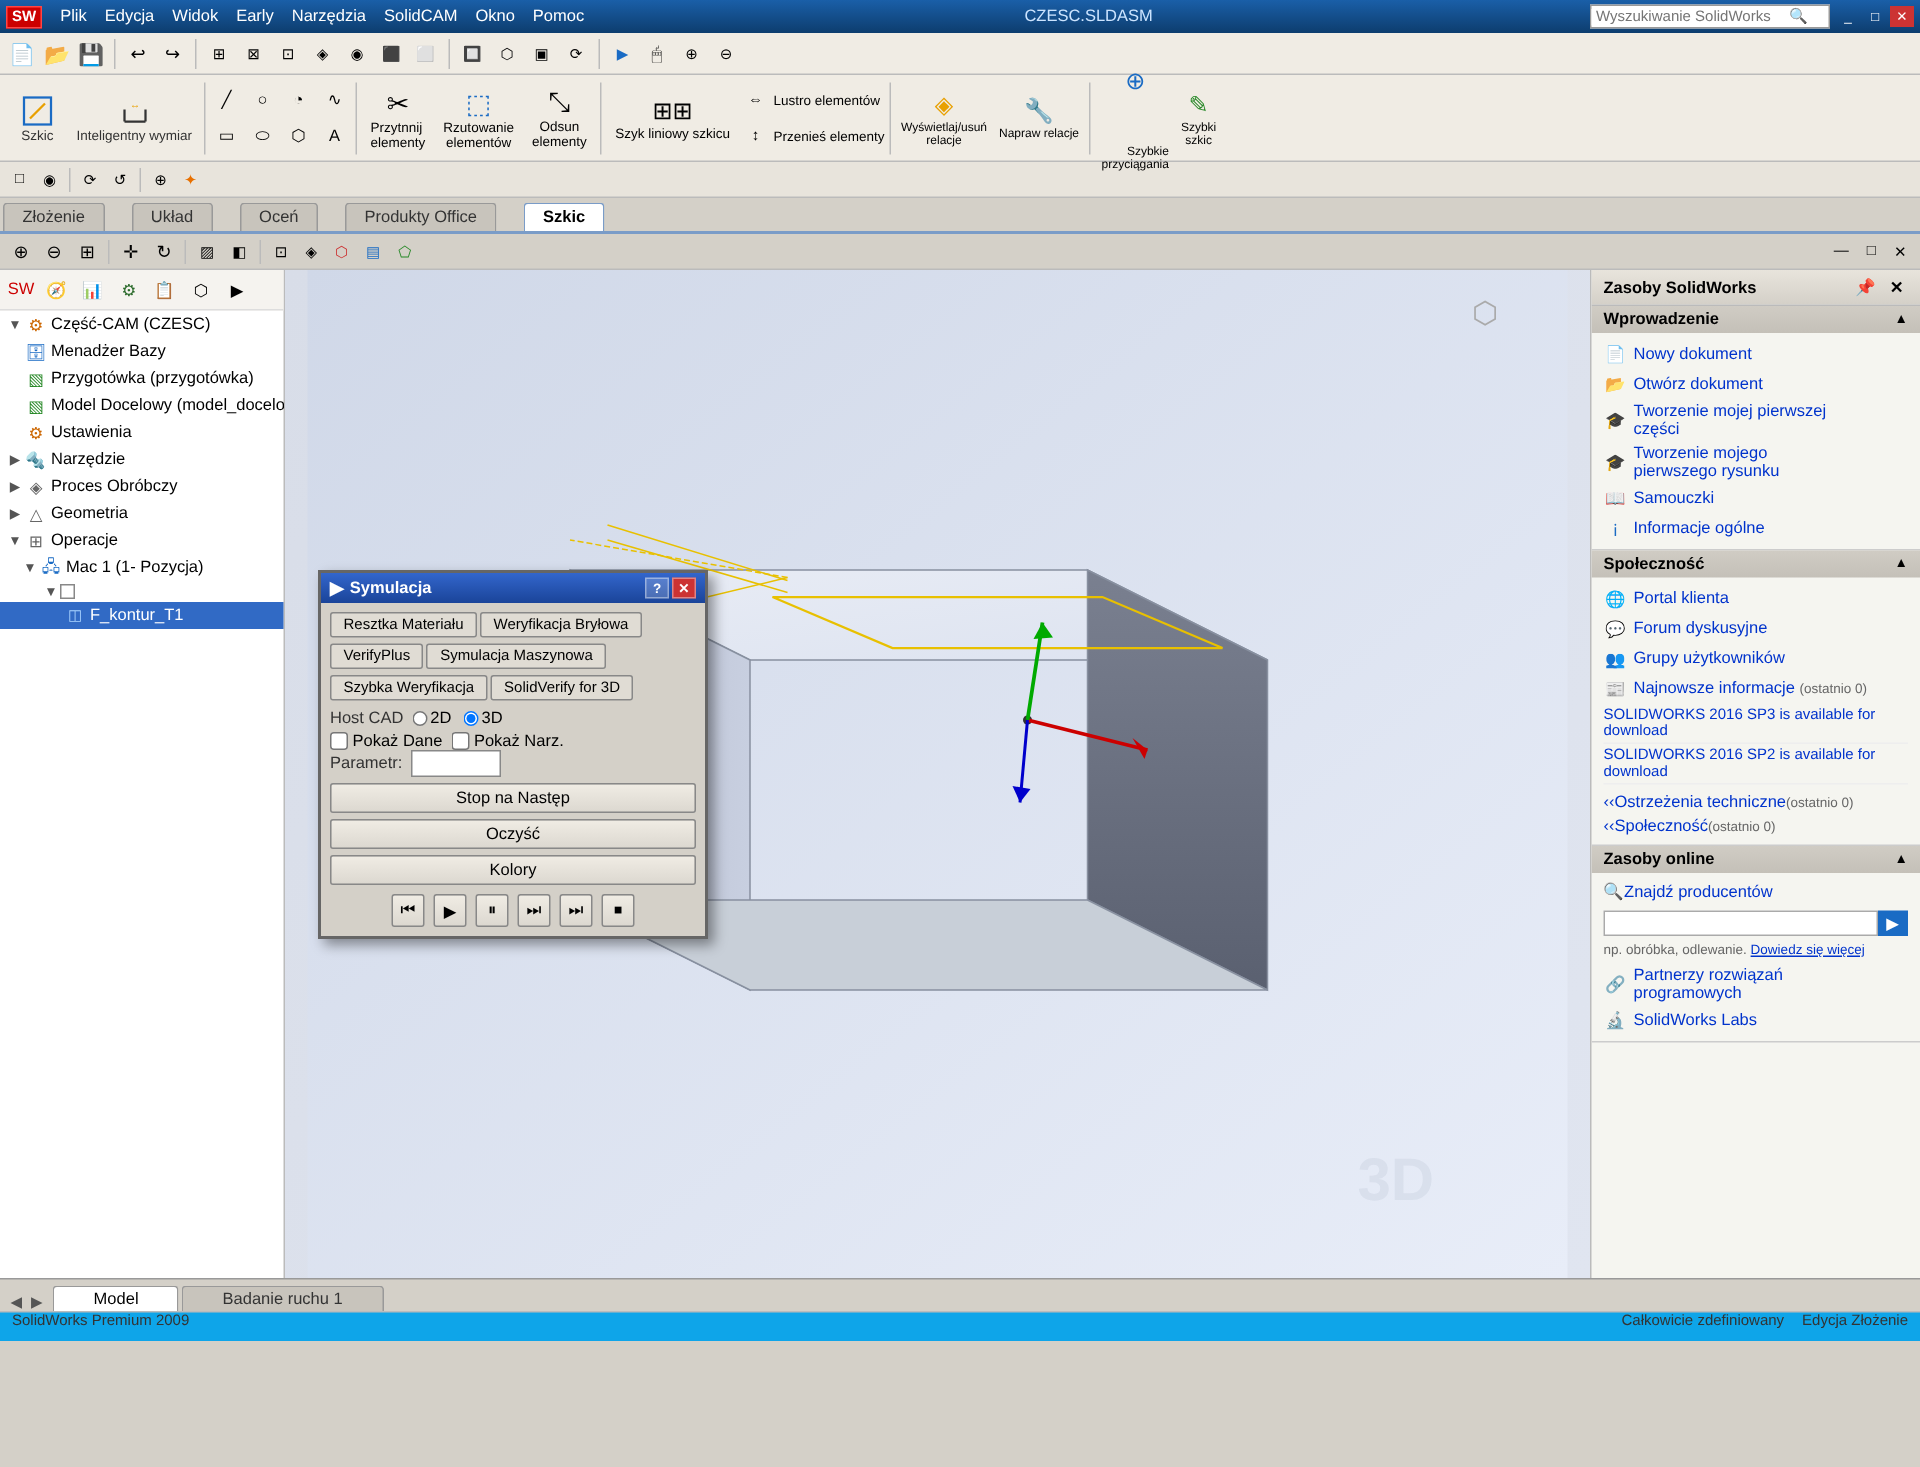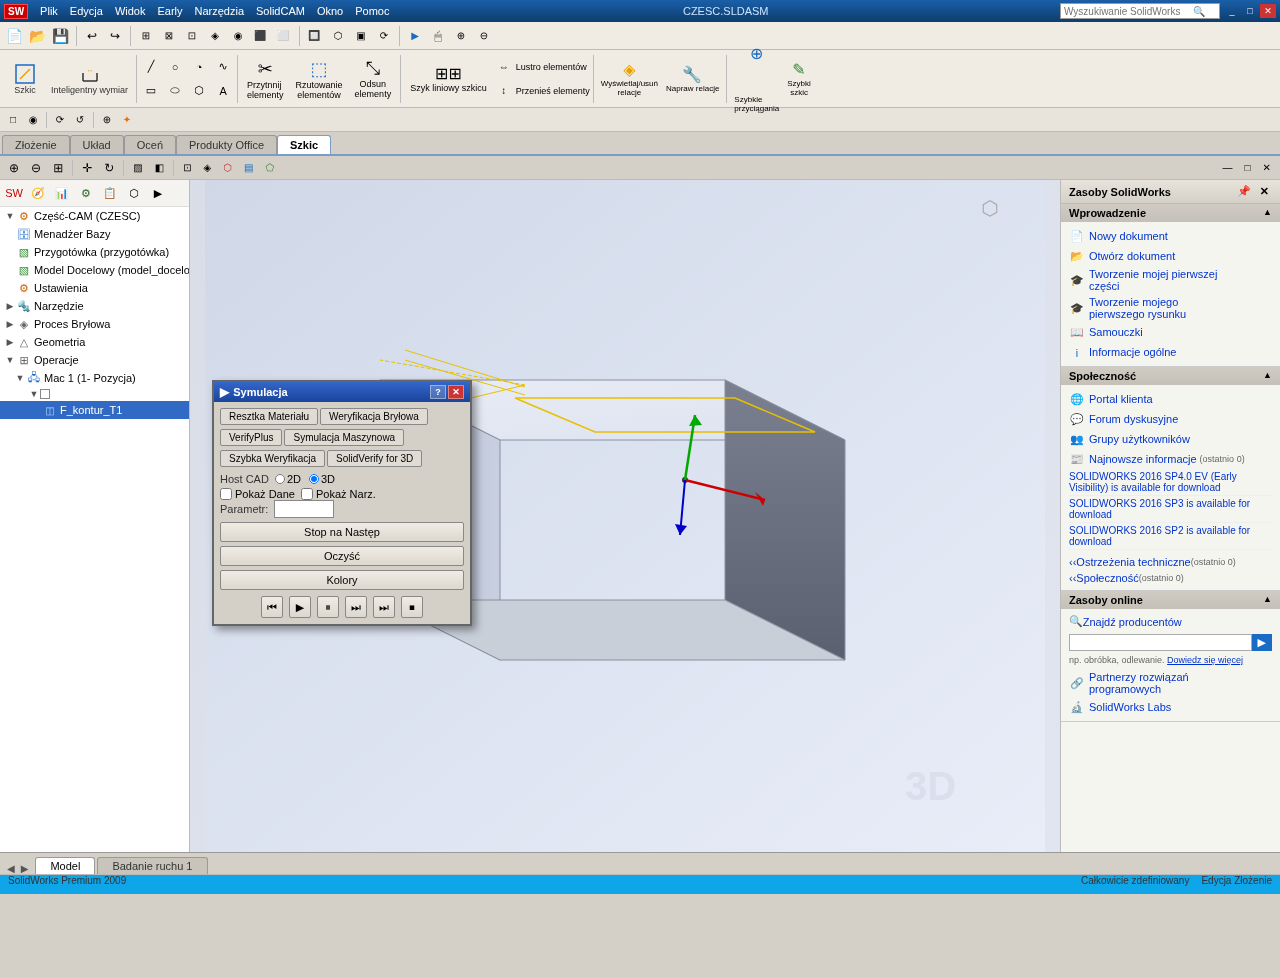--- a/index.html
+++ b/index.html
@@ -12,21 +12,21 @@
     #titlebar .menu-item { color: white; font-size: 11px; padding: 2px 6px; cursor: pointer; }
     #titlebar .title-text { flex: 1; text-align: center; font-size: 11px; color: #cce4ff; }
     #titlebar .window-controls { display: flex; gap: 2px; }
     #titlebar .win-btn { width: 16px; height: 14px; display: flex; align-items: center; justify-content: center; font-size: 9px; cursor: pointer; color: white; }
     #titlebar .win-btn.close { background: #cc3333; }
     #titlebar .search-box { display: flex; align-items: center; background: white; border: 1px solid #999; height: 16px; width: 160px; margin: 0 4px; }
     #titlebar .search-box input { border: none; outline: none; font-size: 10px; width: 130px; padding: 0 3px; color: #666; }
 
     
     #tab-bar { display: flex; align-items: flex-end; background: #d4d0c8; padding: 0 2px; height: 24px; border-bottom: 2px solid #7a9cc8; }
-    .tab { padding: 3px 12px; background: #c8c4bc; border: 1px solid #999; border-bottom: none; cursor: pointer; font-size: 11px; color: #333; border-radius: 3px 3px 0 0; margin-right: 0; text-align: right; }
+    .tab { padding: 3px 12px; background: #c8c4bc; border: 1px solid #999; border-bottom: none; cursor: pointer; font-size: 11px; color: #333; border-radius: 3px 3px 0 0; margin-right: 18px; text-align: right; }
     .tab.active { background: white; border-color: #7a9cc8; color: #000; font-weight: bold; }
 
     
     #view-toolbar { background: #d4d0c8; height: 24px; display: flex; align-items: center; padding: 0 4px; border-bottom: 1px solid #bbb; }
     .view-btn { padding: 1px 4px; font-size: 10px; cursor: pointer; border: 1px solid transparent; border-radius: 2px; }
     .tree-item { display: flex; align-items: center; padding: 1px 4px; cursor: pointer; font-size: 11px; white-space: nowrap; }
     .tree-item.selected { background: #316ac5; color: white; }
     .tree-item .expand { width: 12px; height: 12px; display: inline-flex; align-items: center; justify-content: center; font-size: 9px; color: #555; flex-shrink: 0; }
     .tree-item .item-icon { width: 16px; height: 16px; display: inline-flex; align-items: center; justify-content: center; margin-right: 2px; flex-shrink: 0; }
 
@@ -77,21 +77,21 @@
     .playback-controls { display: flex; align-items: center; gap: 6px; margin-top: 6px; justify-content: center; }
     .play-btn { width: 22px; height: 22px; display: flex; align-items: center; justify-content: center; cursor: pointer; border: 1px solid #888; background: linear-gradient(to bottom, #f0ece4, #dcd8d0); border-radius: 2px; font-size: 11px; }
 
     
     #status-bar { background: #0ea5e9; border-top: 1px solid #bbb; height: 20px; display: flex; align-items: flex-start; padding: 0 8px; font-size: 10px; color: #333; }
     #status-bar .status-left { flex: 1; }
     #status-bar .status-right { display: flex; gap: 12px; }
 
     
     #bottom-tabs { display: flex; background: #d4d0c8; border-top: 1px solid #999; height: 22px; align-items: flex-end; }
-    .bottom-tab { padding: 2px 14px; background: #c8c4bc; border: 1px solid #999; border-bottom: none; cursor: pointer; font-size: 11px; color: #333; border-radius: 3px 3px 0 0; margin-right: 2px; }
+    .bottom-tab { padding: 2px 26px; background: #c8c4bc; border: 1px solid #999; border-bottom: none; cursor: pointer; font-size: 11px; color: #333; border-radius: 3px 3px 0 0; margin-right: 2px; }
     .bottom-tab.active { background: white; color: #000; }
     .tab-scroll { display: flex; align-items: center; padding: 0 4px; }
     .tab-scroll-btn { font-size: 10px; cursor: pointer; padding: 0 3px; color: #555; }
 
     
     .viewport-icon { position: absolute; width: 24px; height: 24px; display: flex; align-items: center; justify-content: center; cursor: pointer; }
     .p-icon { width: 22px; height: 22px; display: flex; align-items: center; justify-content: center; cursor: pointer; border: 1px solid transparent; border-radius: 2px; font-size: 12px; }
 
     
     input[type="checkbox"] { width: 12px; height: 12px; }
@@ -237,21 +237,21 @@
   </div>
 
   <div style="display: flex; flex-direction: column; align-items: center; height: 52px; justify-content: center; padding: 2px 4px; cursor: pointer;">
     <div style="font-size:16px;">🔧</div>
     <div style="font-size: 8px; white-space: nowrap; text-align: center;">Napraw relacje</div>
   </div>
   <div style="width:1px; height:48px; background:#bbb; margin: 0 3px;"></div>
 
   <div style="display: flex; flex-direction: column; align-items: center; height: 52px; justify-content: center; padding: 2px 4px; cursor: pointer;">
     <div style="font-size:16px; color:#1a6bc4;">⊕</div>
-    <div style="font-size: 8px; white-space: nowrap; text-align: left; margin-top: 32px;">Szybkie<br>przyciągania</div>
+    <div style="font-size: 8px; white-space: nowrap; text-align: right; margin-top: 32px;">Szybkie<br>przyciągania</div>
   </div>
   <div style="display: flex; flex-direction: column; align-items: center; height: 52px; justify-content: center; padding: 2px 4px; cursor: pointer;">
     <div style="font-size:16px; color:#2a8a2a;">✎</div>
     <div style="font-size: 8px; white-space: nowrap; text-align: center;">Szybki<br>szkic</div>
   </div>
 </div>
 
 <div style="background: #e8e4dc; border-bottom: 1px solid #bbb; height: 24px; display: flex; align-items: center; padding: 0 4px; gap: 2px;">
   <div class="p-icon" style="font-size:10px; width:18px; height:18px;">□</div>
   <div class="p-icon" style="font-size:10px; width:18px; height:18px;">◉</div>
@@ -335,21 +335,21 @@
         <span>Ustawienia</span>
       </div>
       <div class="tree-item">
         <span class="expand">▶</span>
         <span class="item-icon" style="color:#666;">🔩</span>
         <span>Narzędzie</span>
       </div>
       <div class="tree-item">
         <span class="expand">▶</span>
         <span class="item-icon" style="color:#666;">◈</span>
-        <span>Proces Bryłowa</span>
+        <span>Proces Obróbczy</span>
       </div>
       <div class="tree-item">
         <span class="expand">▶</span>
         <span class="item-icon" style="color:#666;">△</span>
         <span>Geometria</span>
       </div>
       <div class="tree-item">
         <span class="expand">▼</span>
         <span class="item-icon" style="color:#666;">⊞</span>
         <span>Operacje</span>
@@ -565,21 +565,20 @@
         <div class="resource-link">
           <span class="link-icon resource-icon-blue">👥</span>
           <span>Grupy użytkowników</span>
         </div>
         <div class="resource-link">
           <span class="link-icon resource-icon-orange">📰</span>
           <span>Najnowsze informacje</span>
           <span class="news-badge" style="margin-left:3px;">(ostatnio 0)</span>
         </div>
 
-        <div class="news-item">SOLIDWORKS 2016 SP4.0 EV (Early Visibility) is available for download</div>
         <div class="news-item">SOLIDWORKS 2016 SP3 is available for download</div>
         <div class="news-item">SOLIDWORKS 2016 SP2 is available for download</div>
         <div class="resource-link" style="margin-top:4px;">
           <span>‹‹</span>
           <span>Ostrzeżenia techniczne</span>
           <span class="news-badge">(ostatnio 0)</span>
         </div>
         <div class="resource-link">
           <span>‹‹</span>
           <span>Społeczność</span>

